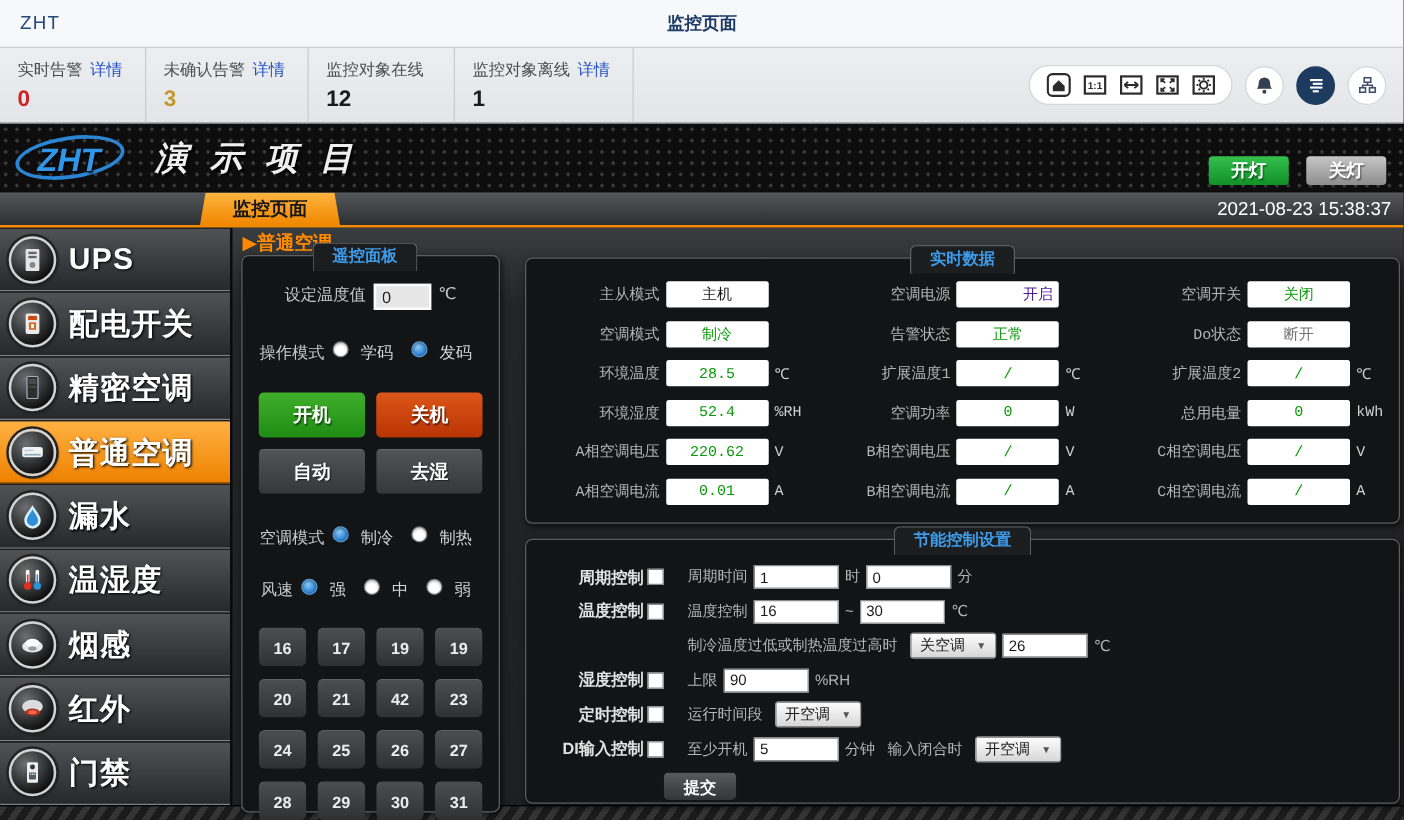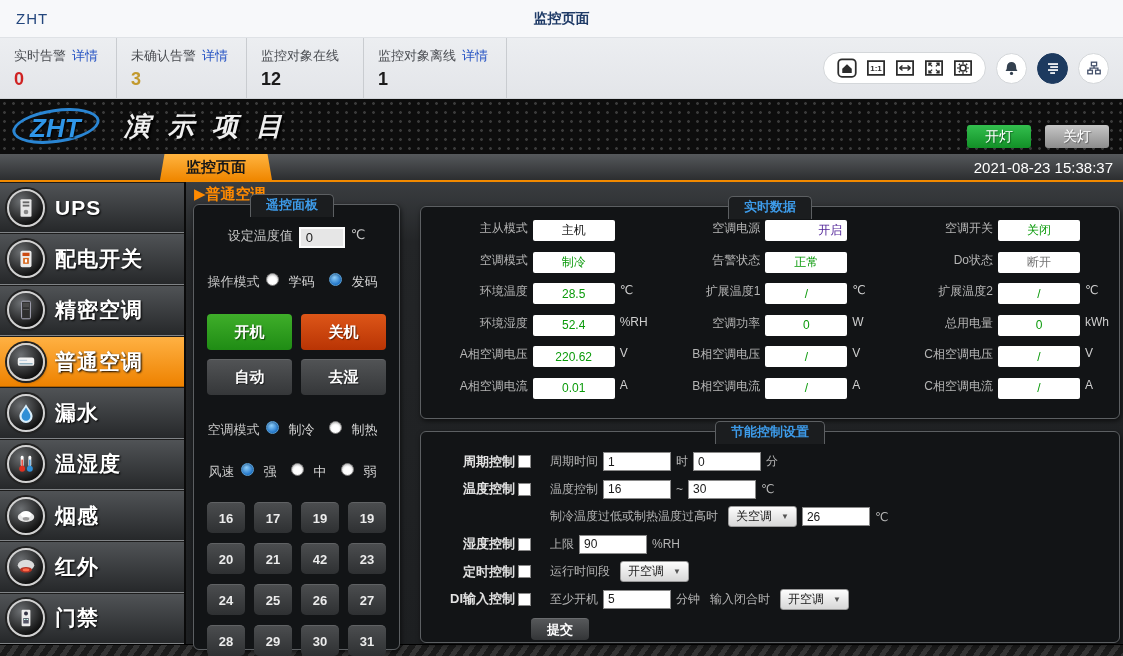--- a/index.html
+++ b/index.html
@@ -34,21 +34,21 @@
               background-size:9px 9px; position:relative; display:flex; align-items:center; }
   .logo-wrap { display:flex; align-items:center; margin-left:10px; }
   .logo-zht { position:relative; width:96px; height:44px; }
   .logo-zht .swoosh { position:absolute; left:2px; top:4px; width:88px; height:34px; border:3px solid #2a86d4;
                       border-radius:50%; transform:rotate(-8deg); }
   .logo-zht .zht-text { position:absolute; left:20px; top:8px; font-size:26px; font-weight:bold; font-style:italic;
                         color:#2f96e8; text-shadow:1px 1px 2px #000; }
   .project-name { font-family:"Liberation Serif","DejaVu Serif",serif; font-style:italic; font-weight:bold;
                   font-size:26px; color:#efefef; letter-spacing:18px; margin-left:18px; text-shadow:2px 2px 2px #000; }
   .light-btns { position:absolute; right:14px; bottom:6px; display:flex; gap:14px; }
-  .light-btn { width:64px; height:23px; border:none; border-radius:3px; color:#fff; font-weight:normal;
+  .light-btn { width:64px; height:23px; border:none; border-radius:3px; color:#fff; font-weight:bold;
                font-size:14px; cursor:pointer; text-shadow:1px 1px 1px rgba(0,0,0,.4); }
   .light-btn.on { background:linear-gradient(#33bf4e,#129027); }
   .light-btn.off { background:linear-gradient(#c6c6c6,#8d8d8d); }
 
   
   .tab-bar { height:28px; background:linear-gradient(#55585b,#2c2e30); border-bottom:2px solid #f28a00;
              display:flex; align-items:flex-end; position:relative; }
   .page-tab { margin-left:160px; height:26px; padding:0 26px; background:linear-gradient(#ffb440,#f08700);
               color:#181818; font-weight:bold; font-size:15px; display:flex; align-items:center;
               clip-path:polygon(4% 0,96% 0,100% 100%,0 100%); cursor:pointer; }
@@ -59,21 +59,21 @@
 
   
   .sidebar { width:186px; display:flex; flex-direction:column; border-right:2px solid #0a0a0a; }
   .side-item { flex:1; display:flex; align-items:center; cursor:pointer;
                background:linear-gradient(#505356,#26282a); border-bottom:1px solid #808386; border-top:1px solid #1c1c1c; }
   .side-item.active { background:linear-gradient(#ffb143,#ee8200); border-bottom-color:#b36200; }
   .side-icon { width:38px; height:38px; border-radius:50%; margin:0 10px 0 7px; flex:none;
                background:radial-gradient(circle at 35% 30%, #6d7073, #101010 75%);
                border:2px solid #d2d2d2; box-shadow:0 0 0 2px #222, 1px 1px 3px rgba(0,0,0,.7);
                display:flex; align-items:center; justify-content:center; }
-  .side-label { color:#fff; font-size:21px; font-weight:bold; text-shadow:1px 1px 2px #000; letter-spacing:1px; }
+  .side-label { color:#fff; font-size:24px; font-weight:bold; text-shadow:1px 1px 2px #000; letter-spacing:1px; }
 
   
   .main { flex:1; position:relative; }
   .section-title { position:absolute; left:8px; top:3px; color:#ff8a00; font-weight:bold; font-size:15px; }
   .panel { position:absolute; background:#121416; border:1px solid #5c5f62; border-radius:6px;
            box-shadow:1px 2px 5px rgba(0,0,0,.6); }
   .panel-tab { position:absolute; top:-11px; background:#1b1d1f; border:1px solid #5c5f62; border-bottom:none;
                border-radius:5px 5px 0 0; padding:1px 15px 3px; color:#3d9be9; font-weight:bold; font-size:13px; white-space:nowrap; }
 
   
@@ -94,21 +94,21 @@
   .big-btn.red { background:linear-gradient(#dd5618,#b93404); }
   .big-btn.dark { background:linear-gradient(#515355,#353739); border-top:1px solid #636567; }
   .temp-grid { display:grid; grid-template-columns:repeat(4,1fr); gap:10px 9px; padding:0 13px; }
   .temp-btn { height:31px; border:none; border-radius:5px; background:linear-gradient(#4b4d4f,#2e3032);
               border-top:1px solid #606264; color:#ececec; font-size:13px; font-weight:bold; cursor:pointer; }
 
   
   .realtime-panel { left:234px; top:24px; width:700px; height:213px; }
   .realtime-panel .panel-tab, .energy-panel .panel-tab { left:50%; transform:translateX(-50%); }
   .rt-grid { display:grid; grid-template-columns:repeat(3,1fr); padding-top:13px; }
-  .rt-cell { height:31.5px; display:flex; align-items:flex-start; }
+  .rt-cell { height:31.5px; display:flex; align-items:center;font-family:Liberation Mono, monospace; }
   .rt-label { flex:1; text-align:right; color:#b5b5b5; font-size:12px; white-space:nowrap; }
   .rt-box { width:82px; height:21px; background:#fff; border-radius:2px; margin:0 5px; flex:none;
             display:flex; align-items:center; justify-content:center; font-size:12px; }
   .rt-unit { width:34px; color:#cfcfcf; font-size:12px; }
 
   
   .energy-panel { left:234px; top:249px; width:700px; height:212px; }
   .en-rows { padding:16px 0 0 14px; display:flex; flex-direction:column; }
   .en-row { height:27.5px; display:flex; align-items:center; }
   .en-group { width:96px; display:flex; align-items:center; justify-content:flex-end; gap:3px; flex:none; }

